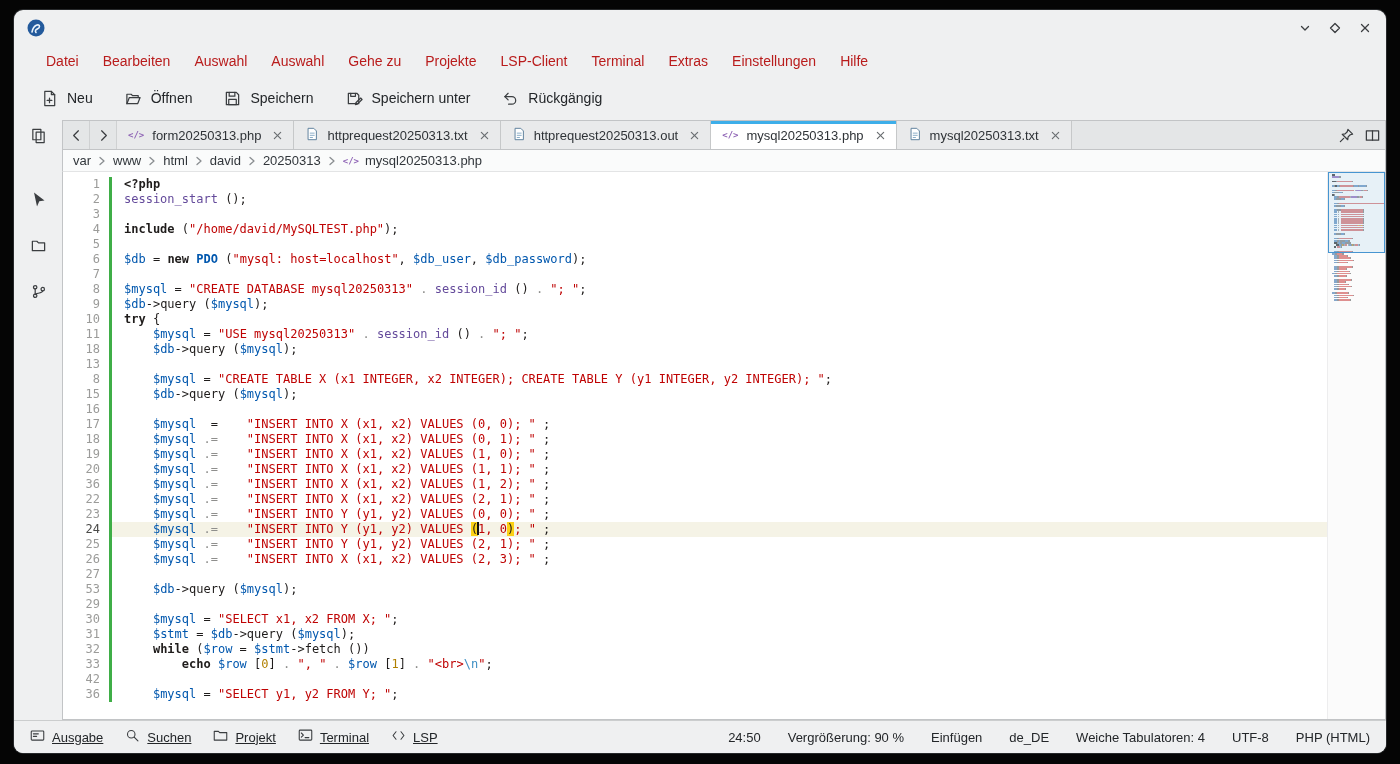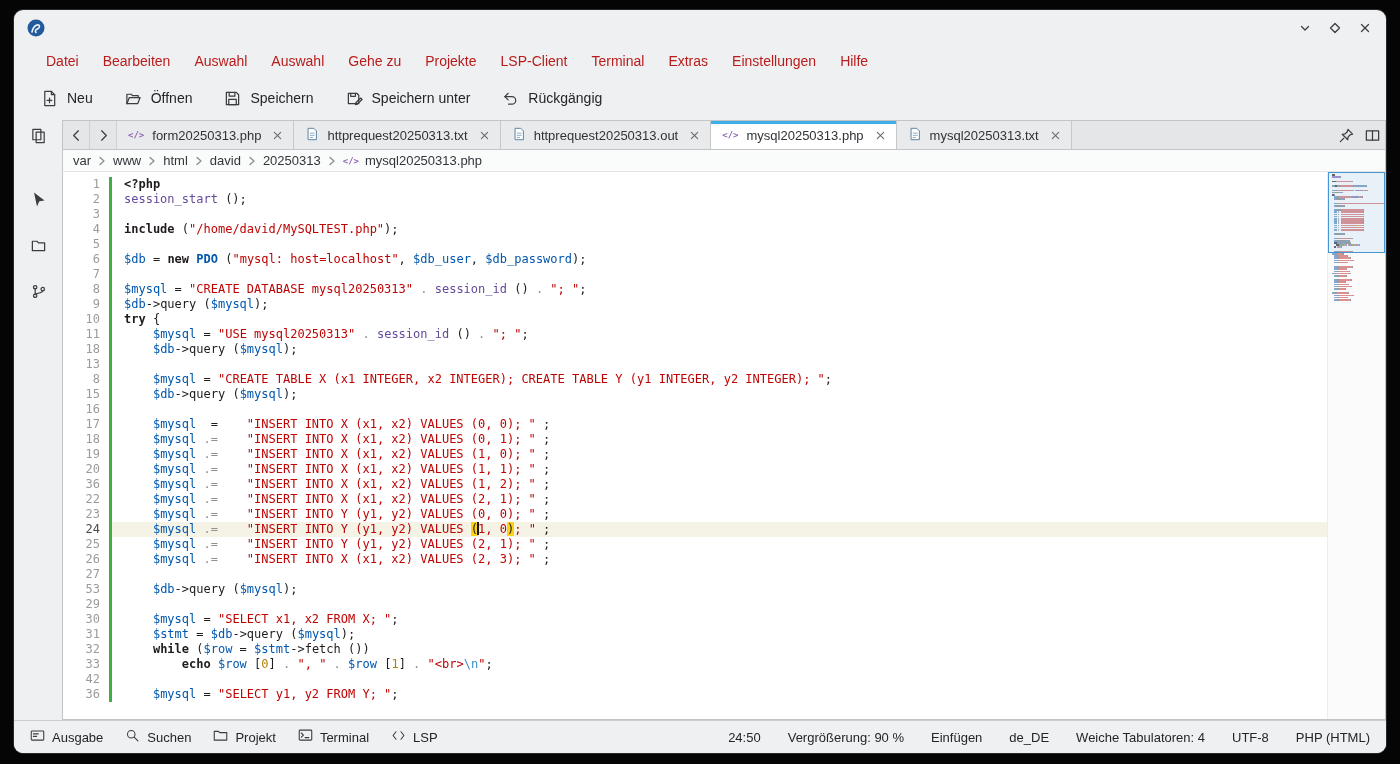--- a/index.html
+++ b/index.html
@@ -82,21 +82,21 @@
   .minimap-content { position:absolute; top:2px; left:0; right:0; }
   .mini-row { height:2.2px; display:flex; align-items:center; padding-left:4px; }
   .mini-bar { height:1.6px; flex:none; }
   .viewport-box { position:absolute; top:0; left:0; right:0; height:81px; border:1px solid #4795d1;
                   background:rgba(93,173,226,0.12); }
 
   
   .statusbar { height:33px; flex:none; display:flex; align-items:center; padding:0 16px; font-size:13px;
                color:#232629; border-top:1px solid #cbcdce; background:#eff0f1; }
   .sb-left { display:flex; gap:22px; }
-  .sb-item { display:flex; align-items:center; gap:7px; }
+  .sb-item { display:flex; align-items:center; gap:7px;text-decoration:underline; }
   .sb-right { margin-left:auto; display:flex; gap:27px; }
   .sb-seg { white-space:nowrap; }
 
   svg.mono { stroke:#3b3e41; fill:none; stroke-width:1.3; stroke-linecap:round; stroke-linejoin:round; }
   svg.mono.dim { stroke:#a9abad; }
 </style>
 </head>
 <body>
 
 <div class="screen">

